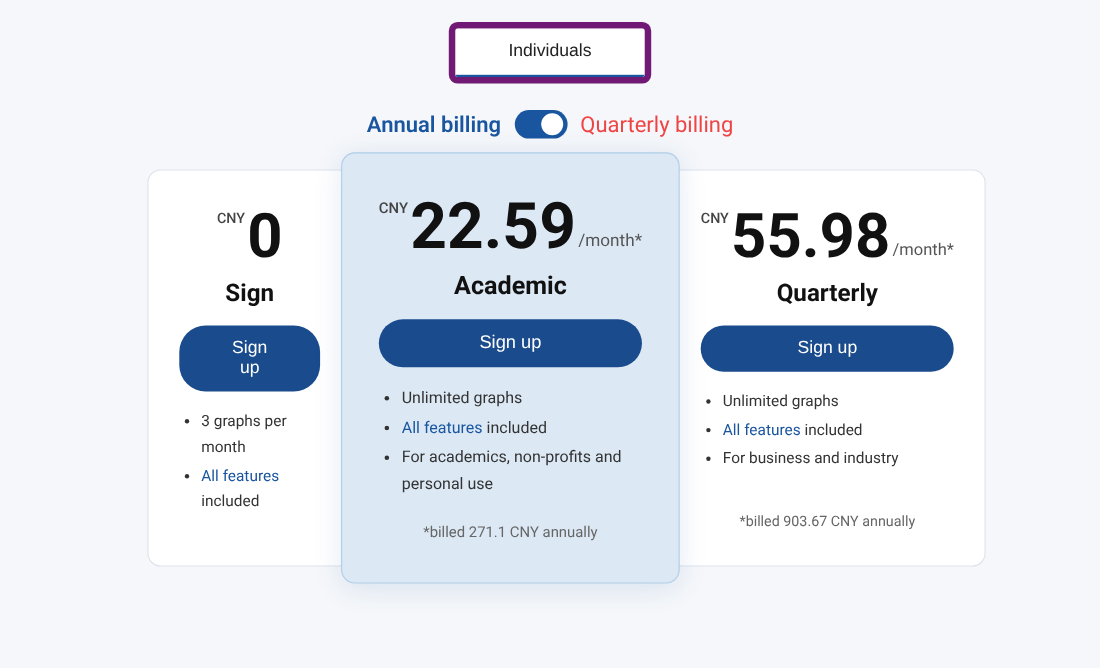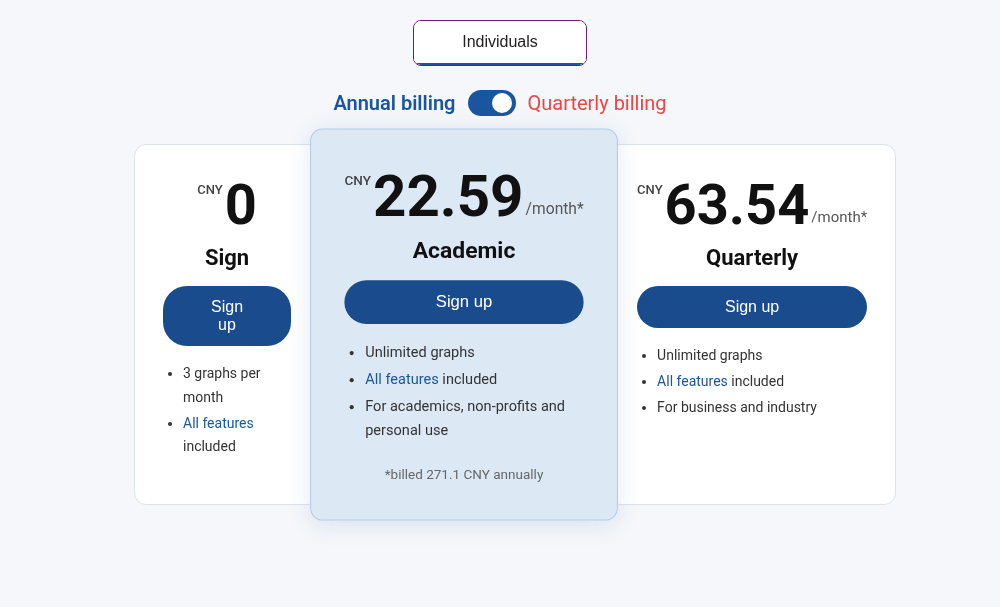--- a/index.html
+++ b/index.html
@@ -9,21 +9,21 @@
       min-height: 607px;
       display: flex;
       flex-direction: column;
       align-items: center;
       padding: 20px;
     }
 
     
     .tabs-container {
       display: flex;
-      border: 1px solid #701a75;
+      border: 6px solid #701a75;
       border-radius: 8px;
       overflow: hidden;
       margin-bottom: 24px;
       background: #a21caf;
     }
     .tab {
       padding: 12px 48px;
       cursor: pointer;
       font-size: 16px;
       color: #555;
@@ -220,25 +220,26 @@
       <li><span>Unlimited graphs</span></li>
       <li><span class="highlight">All features</span><span> included</span></li>
       <li><span>For academics, non-profits and personal use</span></li>
     </ul>
     <div class="billing-note">*billed 271.1 CNY annually</div>
   </div>
 
   <div class="card">
     <div class="price-block">
       <span class="currency-label">CNY</span>
-      <span class="price-main">63.54</span>
+      <span class="price-main">55.98</span>
       <span class="price-suffix">/month*</span>
     </div>
     <div class="plan-name">Quarterly</div>
     <button class="signup-btn">Sign up</button>
     <ul class="features-list">
       <li><span>Unlimited graphs</span></li>
       <li><span class="highlight">All features</span><span> included</span></li>
       <li><span>For business and industry</span></li>
     </ul>
+    <div class="billing-note">*billed 903.67 CNY annually</div>
   </div>
 
 </div>
 
 </body></html>

